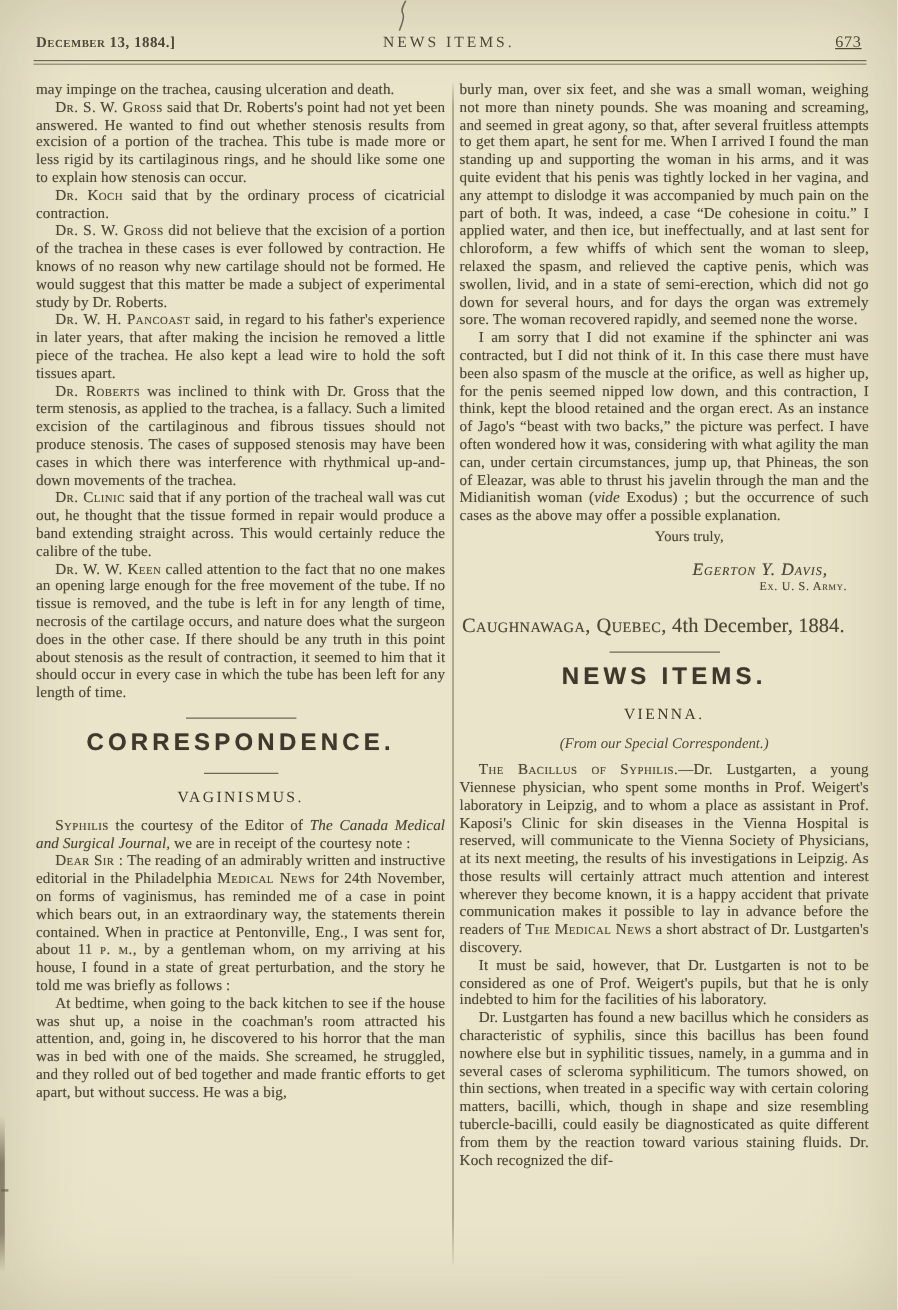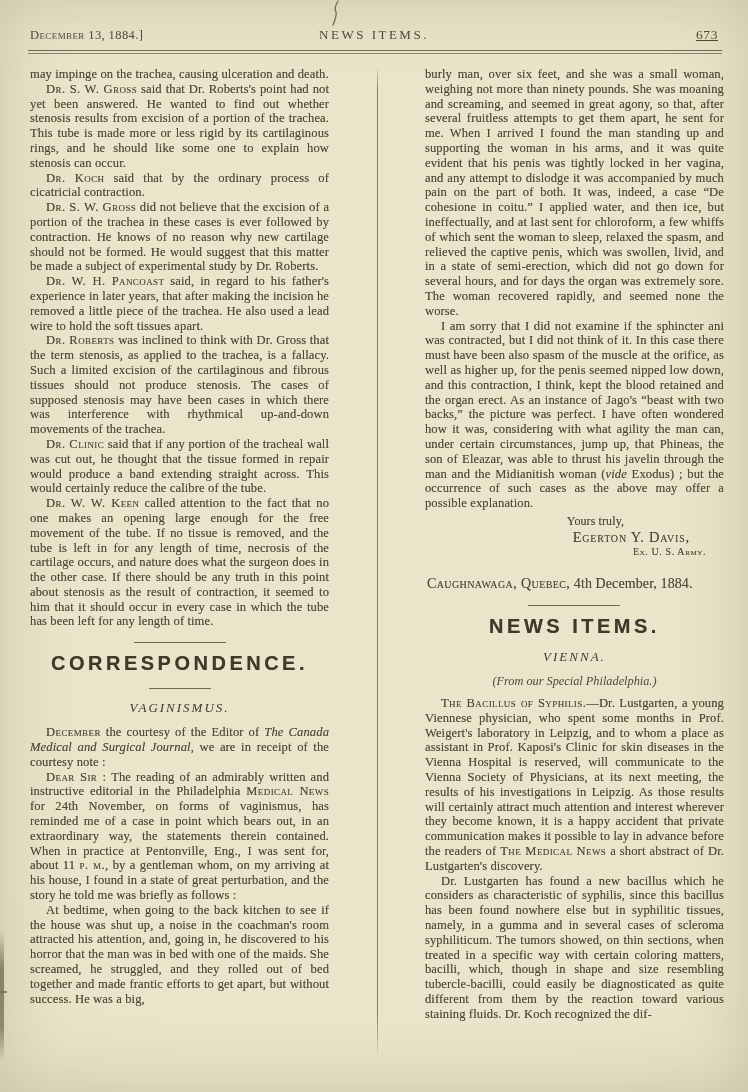--- a/index.html
+++ b/index.html
@@ -20,34 +20,33 @@
     position:absolute; left:0; top:930px; width:4px; height:130px;
     background:linear-gradient(180deg, rgba(70,60,40,0), rgba(70,60,40,.55) 30%, rgba(70,60,40,.5) 75%, rgba(70,60,40,0));
   }
   .edge-dash { position:absolute; left:1px; top:991px; width:6px; height:2px; background:#6a6250; opacity:.7; }
 
   .header {
     display:flex; align-items:baseline;
     padding:27px 26px 0 30px;
     font-size:12.5px; letter-spacing:.6px;
   }
-  .h-left  { flex:1; text-align:left; }
+  .h-left  { flex:1; text-align:left;font-weight:bold; }
   .h-center{ flex:1.2; text-align:center; font-size:13px; letter-spacing:2.5px; }
   .h-right { flex:1; text-align:right; font-size:13.5px; padding-right:4px;text-decoration:underline; }
   .header-rule {
     height:4px; margin:7px 26px 0 28px;
     border-top:1.6px solid rgba(92,84,62,.85);
     border-bottom:1px solid rgba(92,84,62,.65);
   }
 
   .columns {
     display:flex; align-items:stretch;
     padding:13px 24px 0 30px;
     min-height:1000px;
-    gap:42px;
   }
   .col { width:341px; }
   .divider {
     width:1px; margin:2px 5px 0 6px;
     background:linear-gradient(180deg, rgba(92,84,62,.1),
       rgba(92,84,62,.7) 2%, rgba(92,84,62,.7) 96%, rgba(92,84,62,.1));
   }
 
   .para {
     margin:0; text-indent:16px; text-align:justify;
@@ -67,28 +66,27 @@
     margin:4px 0 2px 0; text-align:center;
     font-family:"Liberation Sans","DejaVu Sans",sans-serif;
     font-size:20px; font-weight:bold; letter-spacing:3.5px;
     color:var(--heading_ink,#3e392b);
     text-shadow:0 0 .6px rgba(62,57,43,.6);
   }
   .sub-heading {
     margin:11px 0 9px 0; text-align:center;
     font-size:13px; font-weight:normal; letter-spacing:2px;
     color:var(--heading_ink,#3e392b);
-    font-style:italic;
   }
   .byline { margin:0 0 7px 0; text-align:center; font-size:12.3px; font-style:italic; }
 
   .closing   { margin:3px 0 0 42px; text-align:center; font-size:12px; }
-  .signature { margin:1px 34px 0 0; text-align:right; font-size:14.5px; letter-spacing:.8px; }
+  .signature { margin:13px 34px 0 0; text-align:right; font-size:14.5px; letter-spacing:.8px;font-style:italic; }
   .sig-rank  { margin:0 18px 18px 0; text-align:right; font-size:10px; letter-spacing:.6px; }
-  .dateline  { margin:3px 0 0 2px; text-align:left; font-size:14px; }
+  .dateline  { margin:3px 0 0 2px; text-align:left; font-size:17px; }
 </style>
 </head>
 <body>
 
 <div class="page">
 
   <div class="ink-mark">
     <svg width="16" height="26" viewBox="0 0 16 26">
       <path d="M10,1 C7,6 6,9 8,12 C9,15 7,20 5,25" fill="none" stroke="#55503e" stroke-width="1.3" stroke-linecap="round" opacity=".8"></path>
     </svg>
@@ -104,51 +102,52 @@
   <div class="header-rule"></div>
 
   <div class="columns">
 
     <div class="col">
       <div>
           <p class="para noindent"><span>may impinge on the trachea, causing ulceration and death.</span></p>
           <p class="para"><span class="sc">Dr. S. W. Gross</span><span> said that Dr. Roberts's point had not yet been answered.  He wanted to find out whether stenosis results from excision of a portion of the trachea. This tube is made more or less rigid by its cartilaginous rings, and he should like some one to explain how stenosis can occur.</span></p>
           <p class="para"><span class="sc">Dr. Koch</span><span> said that by the ordinary process of cicatricial contraction.</span></p>
           <p class="para"><span class="sc">Dr. S. W. Gross</span><span> did not believe that the excision of a portion of the trachea in these cases is ever followed by contraction.  He knows of no reason why new cartilage should not be formed.  He would suggest that this matter be made a subject of experimental study by Dr. Roberts.</span></p>
-          <p class="para"><span class="sc">Dr. W. H. Pancoast</span><span> said, in regard to his father's experience in later years, that after making the incision he removed a little piece of the trachea.  He also used a lead wire to hold the soft tissues apart.</span></p>
+          <p class="para"><span class="sc">Dr. W. H. Pancoast</span><span> said, in regard to his father's experience in later years, that after making the incision he removed a little piece of the trachea.  He also kept a lead wire to hold the soft tissues apart.</span></p>
           <p class="para"><span class="sc">Dr. Roberts</span><span> was inclined to think with Dr. Gross that the term stenosis, as applied to the trachea, is a fallacy.  Such a limited excision of the cartilaginous and fibrous tissues should not produce stenosis.  The cases of supposed stenosis may have been cases in which there was interference with rhythmical up-and-down movements of the trachea.</span></p>
           <p class="para"><span class="sc">Dr. Clinic</span><span> said that if any portion of the tracheal wall was cut out, he thought that the tissue formed in repair would produce a band extending straight across. This would certainly reduce the calibre of the tube.</span></p>
           <p class="para"><span class="sc">Dr. W. W. Keen</span><span> called attention to the fact that no one makes an opening large enough for the free movement of the tube.  If no tissue is removed, and the tube is left in for any length of time, necrosis of the cartilage occurs, and nature does what the surgeon does in the other case.  If there should be any truth in this point about stenosis as the result of contraction, it seemed to him that it should occur in every case in which the tube has been left for any length of time.</span></p>
         </div>
       <div class="rule-short w92"></div>
       <h2 class="section-heading">CORRESPONDENCE.</h2>
       <div class="rule-short w62"></div>
       <h3 class="sub-heading">VAGINISMUS.</h3>
       <div>
-          <p class="para"><span class="sc">December</span><span> the courtesy of the Editor of </span><span class="i">The Canada Medical and Surgical Journal,</span><span> we are in receipt of the courtesy note :</span></p>
+          <p class="para"><span class="sc">Syphilis</span><span> the courtesy of the Editor of </span><span class="i">The Canada Medical and Surgical Journal,</span><span> we are in receipt of the courtesy note :</span></p>
           <p class="para"><span class="sc">Dear Sir :</span><span> The reading of an admirably written and instructive editorial in the Philadelphia </span><span class="sc">Medical News</span><span> for 24th November, on forms of vaginismus, has reminded me of a case in point which bears out, in an extraordinary way, the statements therein contained. When in practice at Pentonville, Eng., I was sent for, about 11 </span><span class="sc">p. m.</span><span>, by a gentleman whom, on my arriving at his house, I found in a state of great perturbation, and the story he told me was briefly as follows :</span></p>
           <p class="para"><span>At bedtime, when going to the back kitchen to see if the house was shut up, a noise in the coachman's room attracted his attention, and, going in, he discovered to his horror that the man was in bed with one of the maids.  She screamed, he struggled, and they rolled out of bed together and made frantic efforts to get apart, but without success.  He was a big,</span></p>
         </div>
     </div>
 
     <div class="divider"></div>
 
     <div class="col">
       <div>
           <p class="para noindent"><span>burly man, over six feet, and she was a small woman, weighing not more than ninety pounds.  She was moaning and screaming, and seemed in great agony, so that, after several fruitless attempts to get them apart, he sent for me.  When I arrived I found the man standing up and supporting the woman in his arms, and it was quite evident that his penis was tightly locked in her vagina, and any attempt to dislodge it was accompanied by much pain on the part of both.  It was, indeed, a case “De cohesione in coitu.”  I applied water, and then ice, but ineffectually, and at last sent for chloroform, a few whiffs of which sent the woman to sleep, relaxed the spasm, and relieved the captive penis, which was swollen, livid, and in a state of semi-erection, which did not go down for several hours, and for days the organ was extremely sore.  The woman recovered rapidly, and seemed none the worse.</span></p>
           <p class="para"><span>I am sorry that I did not examine if the sphincter ani was contracted, but I did not think of it.  In this case there must have been also spasm of the muscle at the orifice, as well as higher up, for the penis seemed nipped low down, and this contraction, I think, kept the blood retained and the organ erect.  As an instance of Jago's “beast with two backs,” the picture was perfect. I have often wondered how it was, considering with what agility the man can, under certain circumstances, jump up, that Phineas, the son of Eleazar, was able to thrust his javelin through the man and the Midianitish woman (</span><span class="i">vide</span><span> Exodus) ; but the occurrence of such cases as the above may offer a possible explanation.</span></p>
         </div>
       <p class="para noindent closing">Yours truly,</p>
       <p class="para noindent signature sc">Egerton Y. Davis,</p>
       <p class="para noindent sig-rank sc">Ex. U. S. Army.</p>
       <p class="para noindent dateline"><span class="sc">Caughnawaga, Quebec,</span><span> 4th December, 1884.</span></p>
       <div class="rule-short w92"></div>
       <h2 class="section-heading">NEWS ITEMS.</h2>
       <h3 class="sub-heading">VIENNA.</h3>
-      <p class="byline">(From our Special Philadelphia.)</p>
+      <p class="byline">(From our Special Correspondent.)</p>
       <div>
           <p class="para"><span class="sc">The Bacillus of Syphilis.</span><span>—Dr. Lustgarten, a young Viennese physician, who spent some months in Prof. Weigert's laboratory in Leipzig, and to whom a place as assistant in Prof. Kaposi's Clinic for skin diseases in the Vienna Hospital is reserved, will communicate to the Vienna Society of Physicians, at its next meeting, the results of his investigations in Leipzig.  As those results will certainly attract much attention and interest wherever they become known, it is a happy accident that private communication makes it possible to lay in advance before the readers of </span><span class="sc">The Medical News</span><span> a short abstract of Dr. Lustgarten's discovery.</span></p>
+          <p class="para"><span>It must be said, however, that Dr. Lustgarten is not to be considered as one of Prof. Weigert's pupils, but that he is only indebted to him for the facilities of his laboratory.</span></p>
           <p class="para"><span>Dr. Lustgarten has found a new bacillus which he considers as characteristic of syphilis, since this bacillus has been found nowhere else but in syphilitic tissues, namely, in a gumma and in several cases of scleroma syphiliticum.  The tumors showed, on thin sections, when treated in a specific way with certain coloring matters, bacilli, which, though in shape and size resembling tubercle-bacilli, could easily be diagnosticated as quite different from them by the reaction toward various staining fluids.  Dr. Koch recognized the dif-</span></p>
         </div>
     </div>
 
   </div>
 </div>
 
 </body></html>

